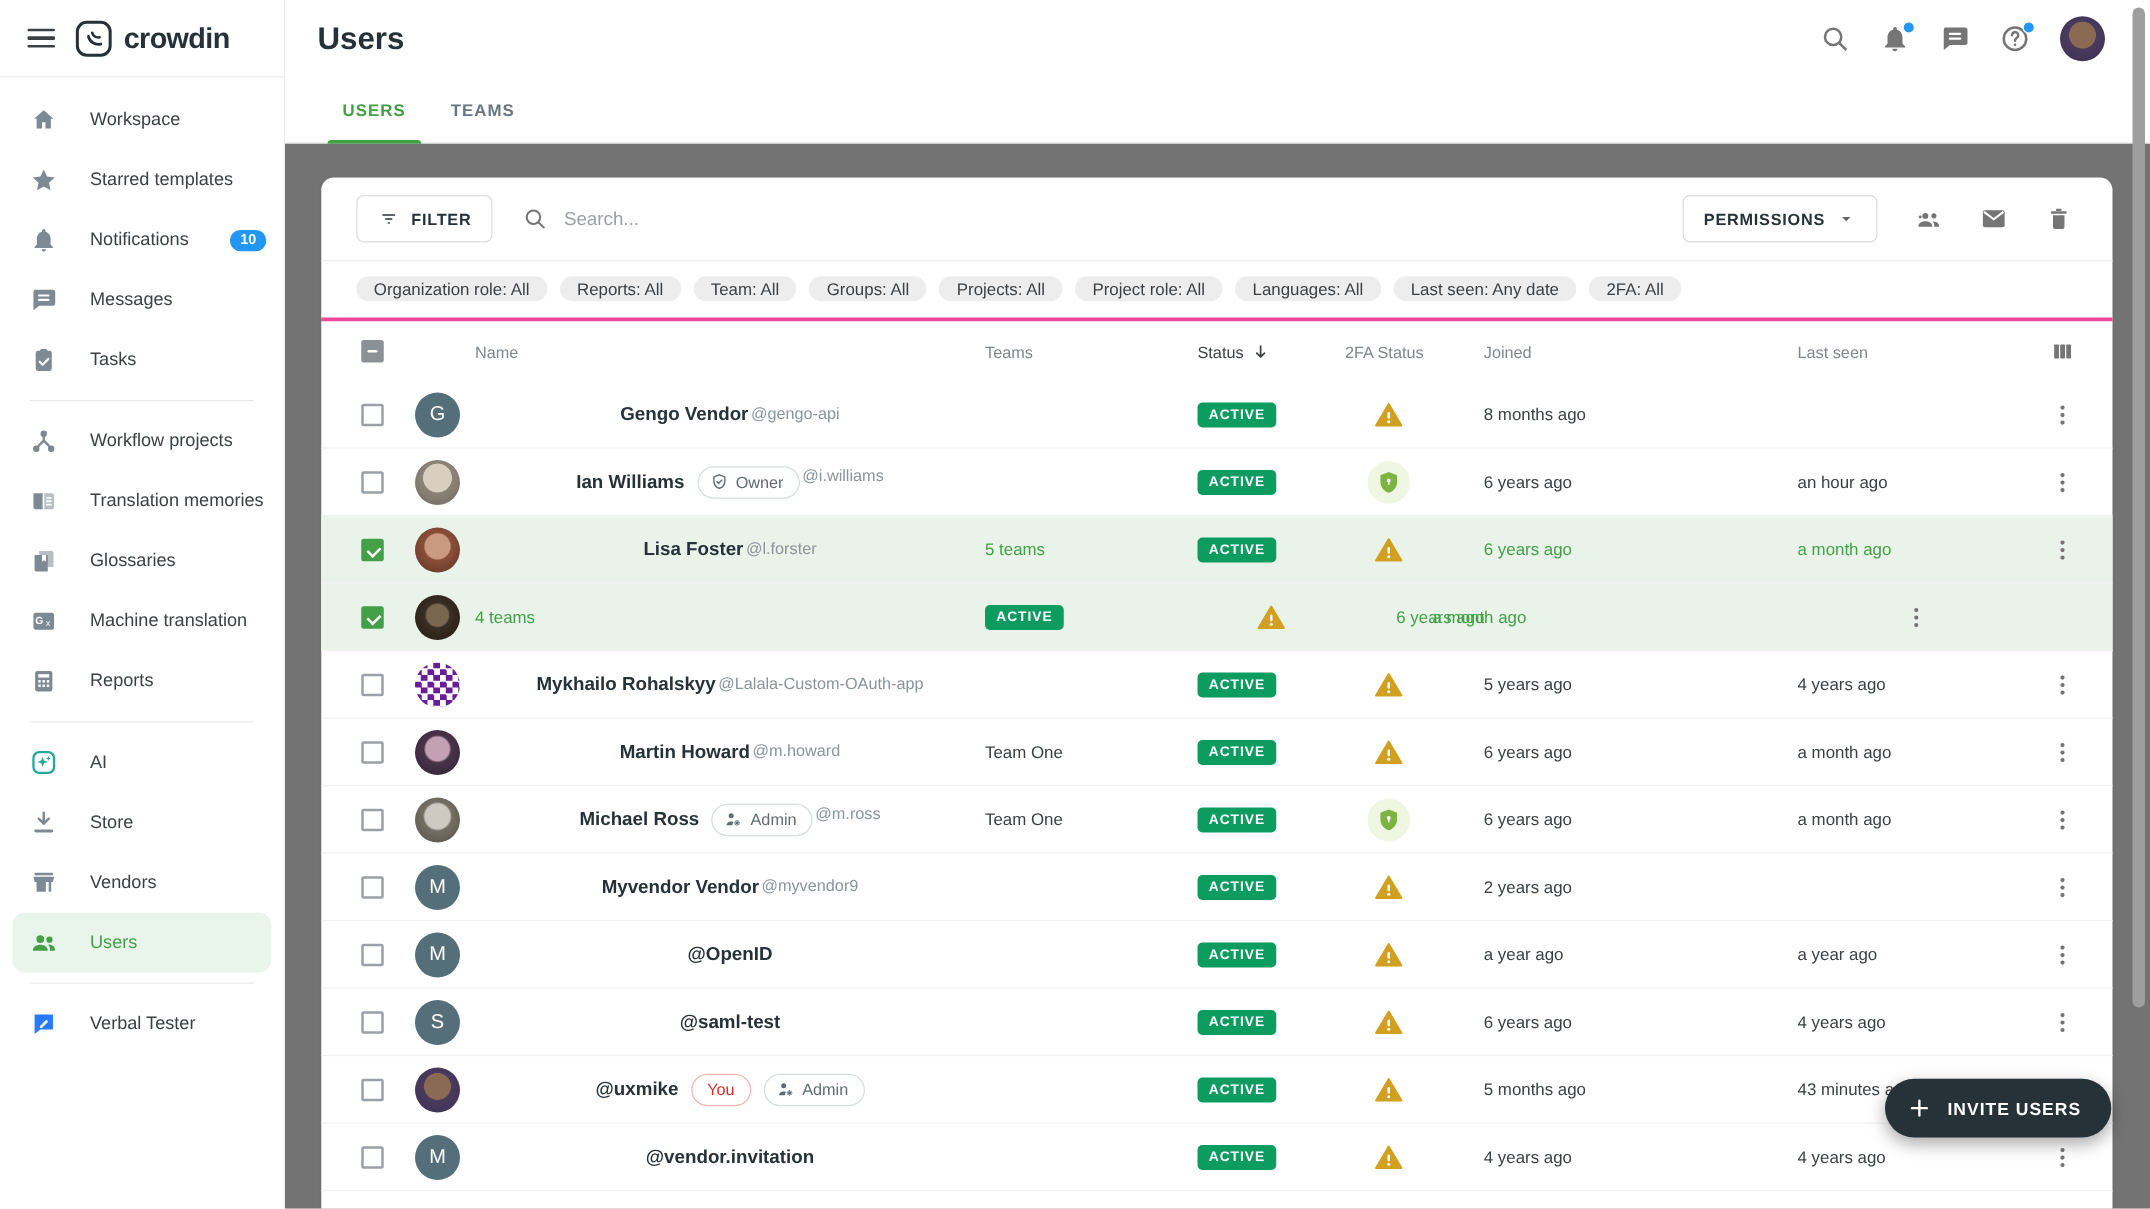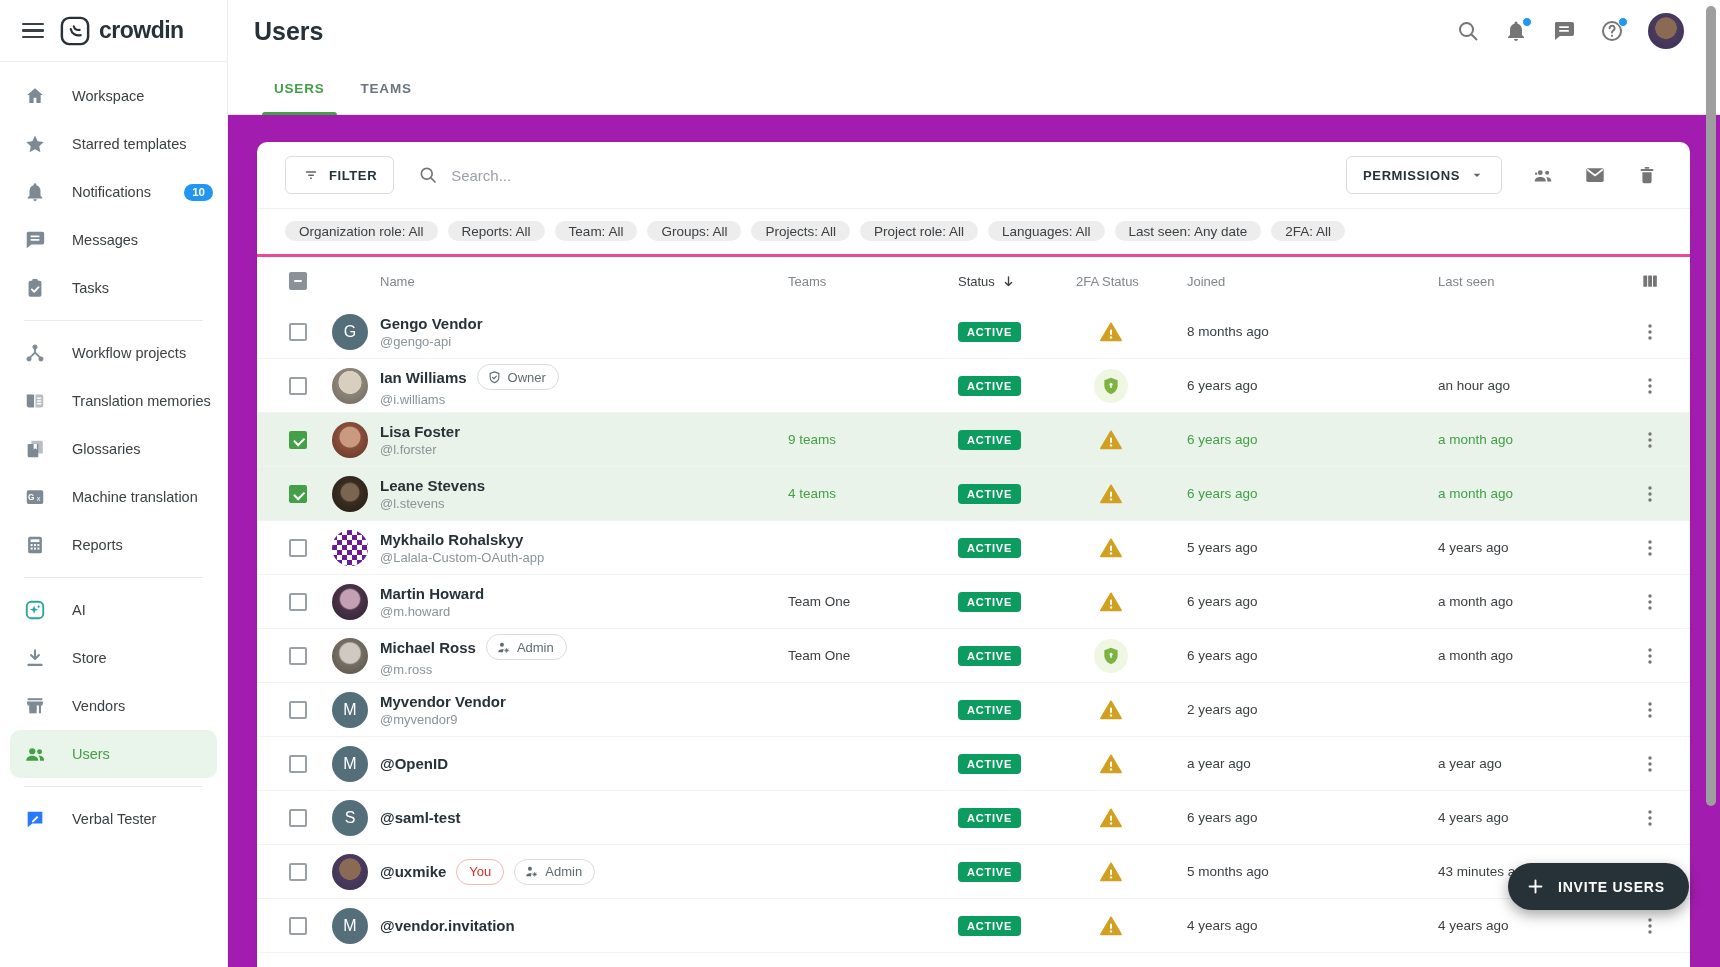--- a/index.html
+++ b/index.html
@@ -35,21 +35,21 @@
   .icon-btn svg { width:24px; height:24px; display:block; }
   .dot { position:absolute; top:-2px; right:-4px; width:10px; height:10px; border-radius:50%; background:#2196f3; border:1.5px solid #fff; }
   .topbar-avatar { width:36px; height:36px; border-radius:50%; cursor:pointer;
      background:radial-gradient(circle at 50% 42%, #8a6a52 0 38%, #4a3b5e 40%, #3b2f52 100%); }
 
   .tabsbar { height:53px; border-bottom:1px solid #e4e6e8; display:flex; align-items:stretch; padding-left:34px; gap:12px; background:#fff; }
   .tab { position:relative; display:flex; align-items:center; padding:0 12px; font-size:13.5px; font-weight:700; letter-spacing:0.8px; color:#6b7580; cursor:pointer; }
   .tab.active { color:#43a047; }
   .tab.active::after { content:""; position:absolute; left:0; right:0; bottom:-1px; height:3px; background:#43a047; border-radius:3px 3px 0 0; }
 
-  .content { flex:1; background:#a21caf; padding:27px 0 0 29px; overflow:hidden; }
+  .content { flex:1; background:#737373; padding:27px 0 0 29px; overflow:hidden; }
   .card { width:1433px; height:880px; background:#fff; border-radius:10px 10px 0 0; box-shadow:0 1px 3px rgba(60,64,67,.12); }
 
   
   .toolbar { height:66px; display:flex; align-items:center; padding:0 32px 0 28px; }
   .btn-outline { height:38px; border:1px solid #dadce0; border-radius:6px; background:#fff; display:flex; align-items:center; gap:9px; padding:0 16px; font-size:13px; font-weight:700; letter-spacing:0.6px; color:#263238; cursor:pointer; }
   .btn-outline svg { width:18px; height:18px; color:#5f6368; }
   .search-box { display:flex; align-items:center; gap:13px; margin-left:24px; flex:1; }
   .search-box svg { width:20px; height:20px; color:#757575; }
   .search-box input { border:none; outline:none; font-size:15px; color:#3c4043; width:420px; font-family:inherit; background:transparent; }
   .search-box input::placeholder { color:#9aa0a6; }
@@ -81,21 +81,21 @@
 
   .avatar { width:36px; height:36px; border-radius:50%; display:flex; align-items:center; justify-content:center; color:#fff; font-size:16px; font-weight:400; background:#546e7a; overflow:hidden; }
   .avatar-pattern { background:repeating-conic-gradient(#6a1b9a 0% 25%, #ffffff 0% 50%); background-size:10px 10px; }
   .tone-ian    { background:radial-gradient(circle at 50% 40%, #d9cfc0 0 40%, #8d8478 42%, #6e675f 100%); }
   .tone-lisa   { background:radial-gradient(circle at 50% 42%, #c99a80 0 36%, #8a4f3a 40%, #5e3228 100%); }
   .tone-leane  { background:radial-gradient(circle at 50% 45%, #7a6550 0 32%, #3a2d22 38%, #241c14 100%); }
   .tone-martin { background:radial-gradient(circle at 50% 42%, #c4a0b4 0 34%, #4a3348 40%, #2e2133 100%); }
   .tone-michael{ background:radial-gradient(circle at 50% 42%, #cfc9c1 0 36%, #756e64 42%, #55504a 100%); }
   .tone-mike   { background:radial-gradient(circle at 50% 42%, #8a6a52 0 38%, #4a3b5e 40%, #3b2f52 100%); }
 
-  .name-cell { display:flex; flex-direction:column; justify-content:center; gap:2px; min-width:0; }
+  .name-cell { display:flex; flex-direction:row; justify-content:center; gap:2px; min-width:0; }
   .name-line { display:flex; align-items:center; gap:10px; }
   .uname { font-size:15px; font-weight:700; color:#263238; white-space:nowrap; }
   .login { font-size:13px; color:#8a9499; white-space:nowrap; }
   .pill { height:26px; display:inline-flex; align-items:center; gap:6px; border:1px solid #d7dde0; border-radius:14px; padding:0 12px 0 9px; font-size:13px; color:#5f6b70; background:#fff; white-space:nowrap; }
   .pill-icon { width:15px; height:15px; color:#5f6b70; }
   .pill-icon svg { width:15px; height:15px; display:block; }
   .pill-you { border-color:#f2b8b5; color:#d93025; padding:0 12px; }
 
   .cell-text { font-size:13.5px; color:#3c4043; white-space:nowrap; }
   .row.selected .cell-text { color:#43a047; }
@@ -496,21 +496,21 @@
             </div>
             <div class="grid-cols row selected">
               <div class="cb checked"></div>
               <div class="avatar tone-lisa"></div>
               <div class="name-cell">
                 <div class="name-line">
                   <span class="uname">Lisa Foster</span>
                 </div>
                 <span class="login">@l.forster</span>
               </div>
-              <div class="cell-text">9 teams</div>
+              <div class="cell-text">5 teams</div>
               <div><span class="status-badge">ACTIVE</span></div>
               <div class="twofa">
                 <span class="warn-icon"><svg viewBox="0 0 24 24">
                     <path d="M12 3.2L22.2 20.4H1.8z" fill="#d1a020" stroke="#d1a020" stroke-width="1.5" stroke-linejoin="round"></path>
                     <rect x="11" y="9.5" width="2" height="5.5" rx="1" fill="#fff"></rect>
                     <circle cx="12" cy="17.4" r="1.2" fill="#fff"></circle>
                   </svg></span>
               </div>
               <div class="cell-text cell-joined">6 years ago</div>
               <div class="cell-text">a month ago</div>
@@ -518,26 +518,20 @@
                 <svg viewBox="0 0 24 24" fill="currentColor">
                   <circle cx="12" cy="6" r="1.7"></circle>
                   <circle cx="12" cy="12" r="1.7"></circle>
                   <circle cx="12" cy="18" r="1.7"></circle>
                 </svg>
               </span>
             </div>
             <div class="grid-cols row selected">
               <div class="cb checked"></div>
               <div class="avatar tone-leane"></div>
-              <div class="name-cell">
-                <div class="name-line">
-                  <span class="uname">Leane Stevens</span>
-                </div>
-                <span class="login">@l.stevens</span>
-              </div>
               <div class="cell-text">4 teams</div>
               <div><span class="status-badge">ACTIVE</span></div>
               <div class="twofa">
                 <span class="warn-icon"><svg viewBox="0 0 24 24">
                     <path d="M12 3.2L22.2 20.4H1.8z" fill="#d1a020" stroke="#d1a020" stroke-width="1.5" stroke-linejoin="round"></path>
                     <rect x="11" y="9.5" width="2" height="5.5" rx="1" fill="#fff"></rect>
                     <circle cx="12" cy="17.4" r="1.2" fill="#fff"></circle>
                   </svg></span>
               </div>
               <div class="cell-text cell-joined">6 years ago</div>

